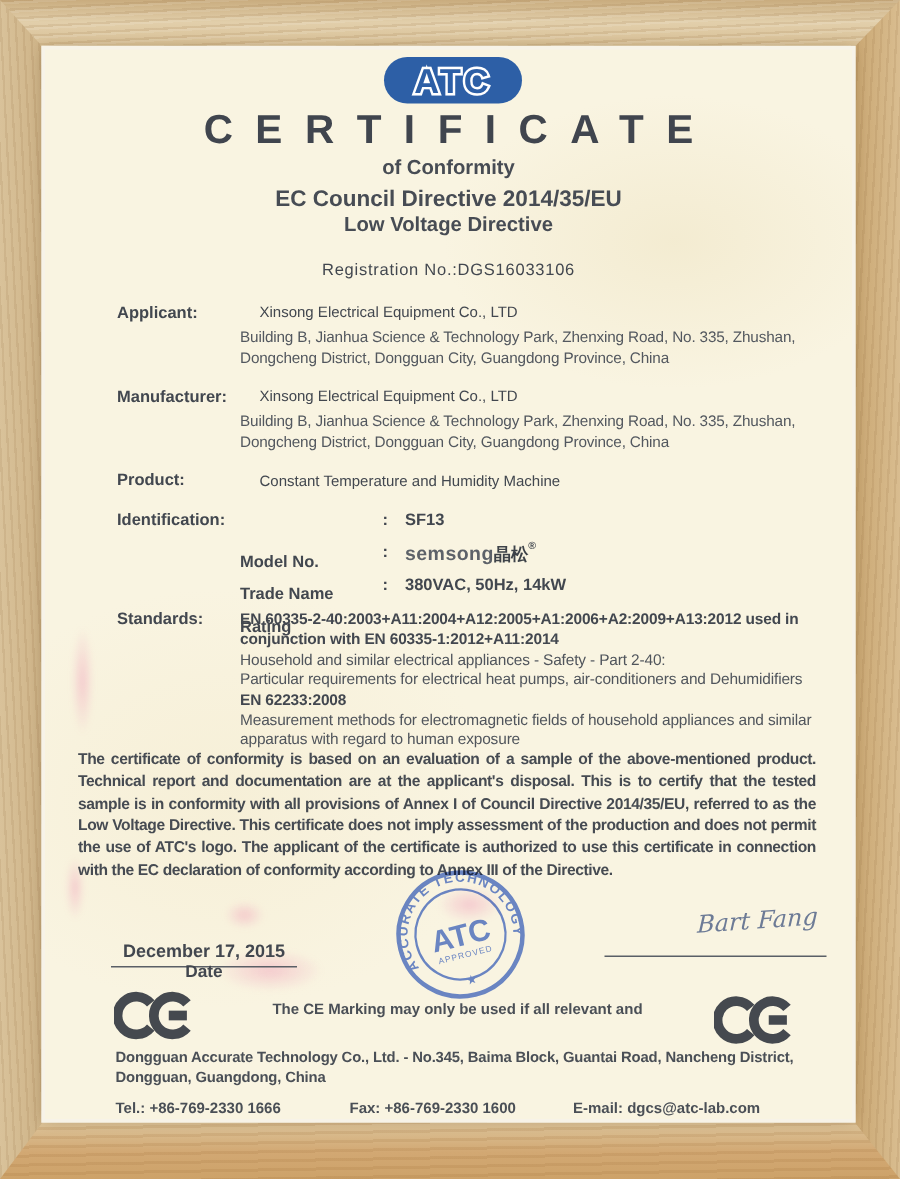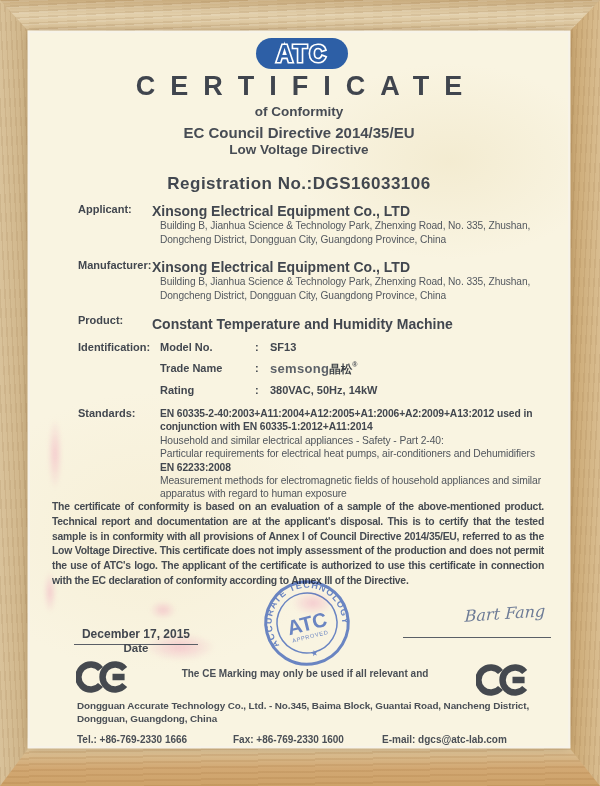--- a/index.html
+++ b/index.html
@@ -28,26 +28,26 @@
     box-shadow:0 0 0 2.5px #f7f3e8, 0 0 9px rgba(80,50,15,.4);
     color:#42474f;}
   .abs{position:absolute;}
   .ctr{left:0;right:0;text-align:center;}
   
   .logo{left:226px;top:5px;width:92px;height:31px;border-radius:16px;background:#2d5fa6;}
   .title{top:38px;font-size:27px;font-weight:bold;letter-spacing:15px;text-indent:15px;color:#40454e;}
   .subtitle{top:71px;font-size:13.5px;font-weight:bold;color:#474c54;}
   .dir1{top:91px;font-size:15px;font-weight:bold;color:#474c54;}
   .dir2{top:109px;font-size:13.5px;font-weight:bold;color:#474c54;}
-  .reg{top:141px;font-size:17px;font-weight:bold;letter-spacing:.5px;color:#42474f;}
+  .reg{top:141px;font-size:11px;font-weight:normal;letter-spacing:.5px;color:#42474f;}
   
   .lbl{left:48px;font-size:11px;font-weight:bold;color:#42474f;}
-  .val{left:122px;font-size:14px;font-weight:bold;color:#42474f;}
+  .val{left:143px;font-size:10px;font-weight:normal;color:#42474f;}
   .addr{left:130px;width:406px;font-size:10.2px;line-height:13.6px;letter-spacing:-.1px;color:#53585f;font-weight:normal;}
-  .idname{left:130px;font-size:11px;font-weight:bold;}
+  .idname{left:130px;font-size:11px;font-weight:bold;margin-top:28px;}
   .idcolon{left:225px;font-size:11px;font-weight:bold;}
   .idval{left:240px;font-size:11px;font-weight:bold;}
   .tradelogo{font-size:13px;font-weight:bold;letter-spacing:.3px;color:#5d6269;}
   .tradecn{font-size:11.5px;color:#3d4248;}
   .tradereg{font-size:7px;vertical-align:top;}
   .stds{left:130px;top:374px;width:416px;font-size:10.3px;line-height:13.4px;letter-spacing:-.1px;}
   .std-r{font-weight:normal;color:#50555c;}
   .std-b{font-weight:bold;color:#42474f;}
   
   .decl{left:22px;top:467px;width:492px;font-size:10.4px;font-weight:bold;line-height:14.8px;

